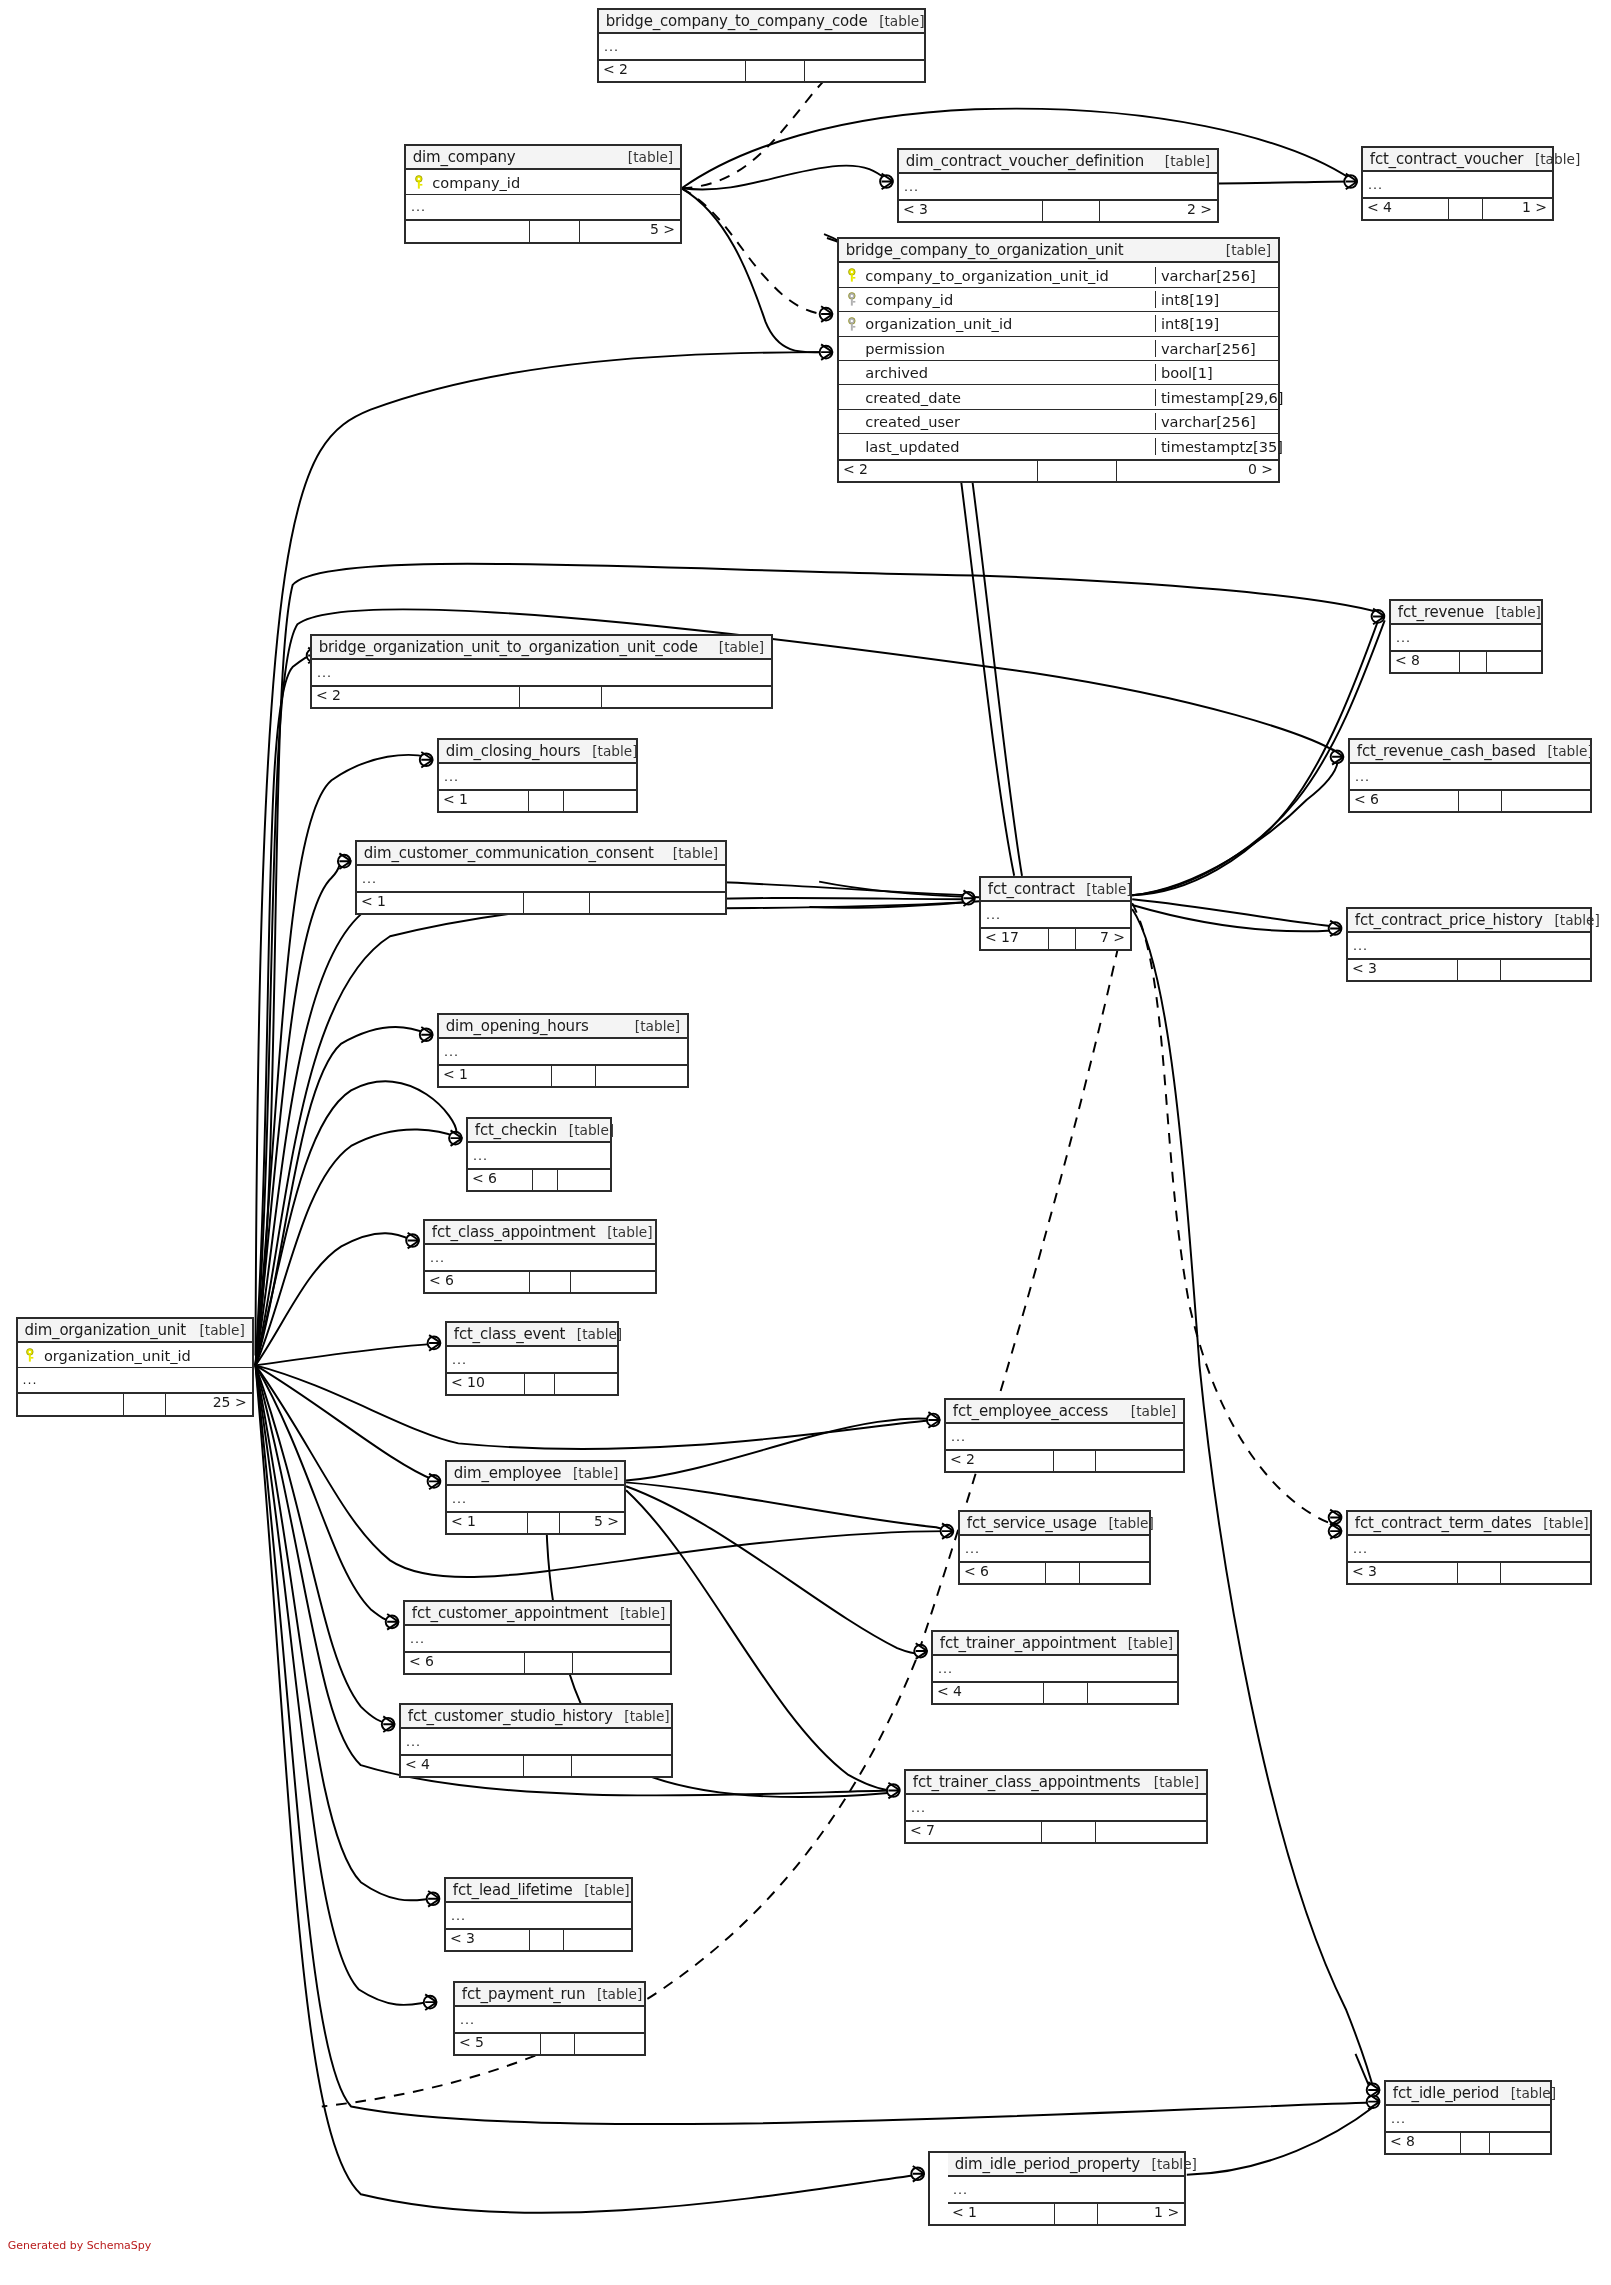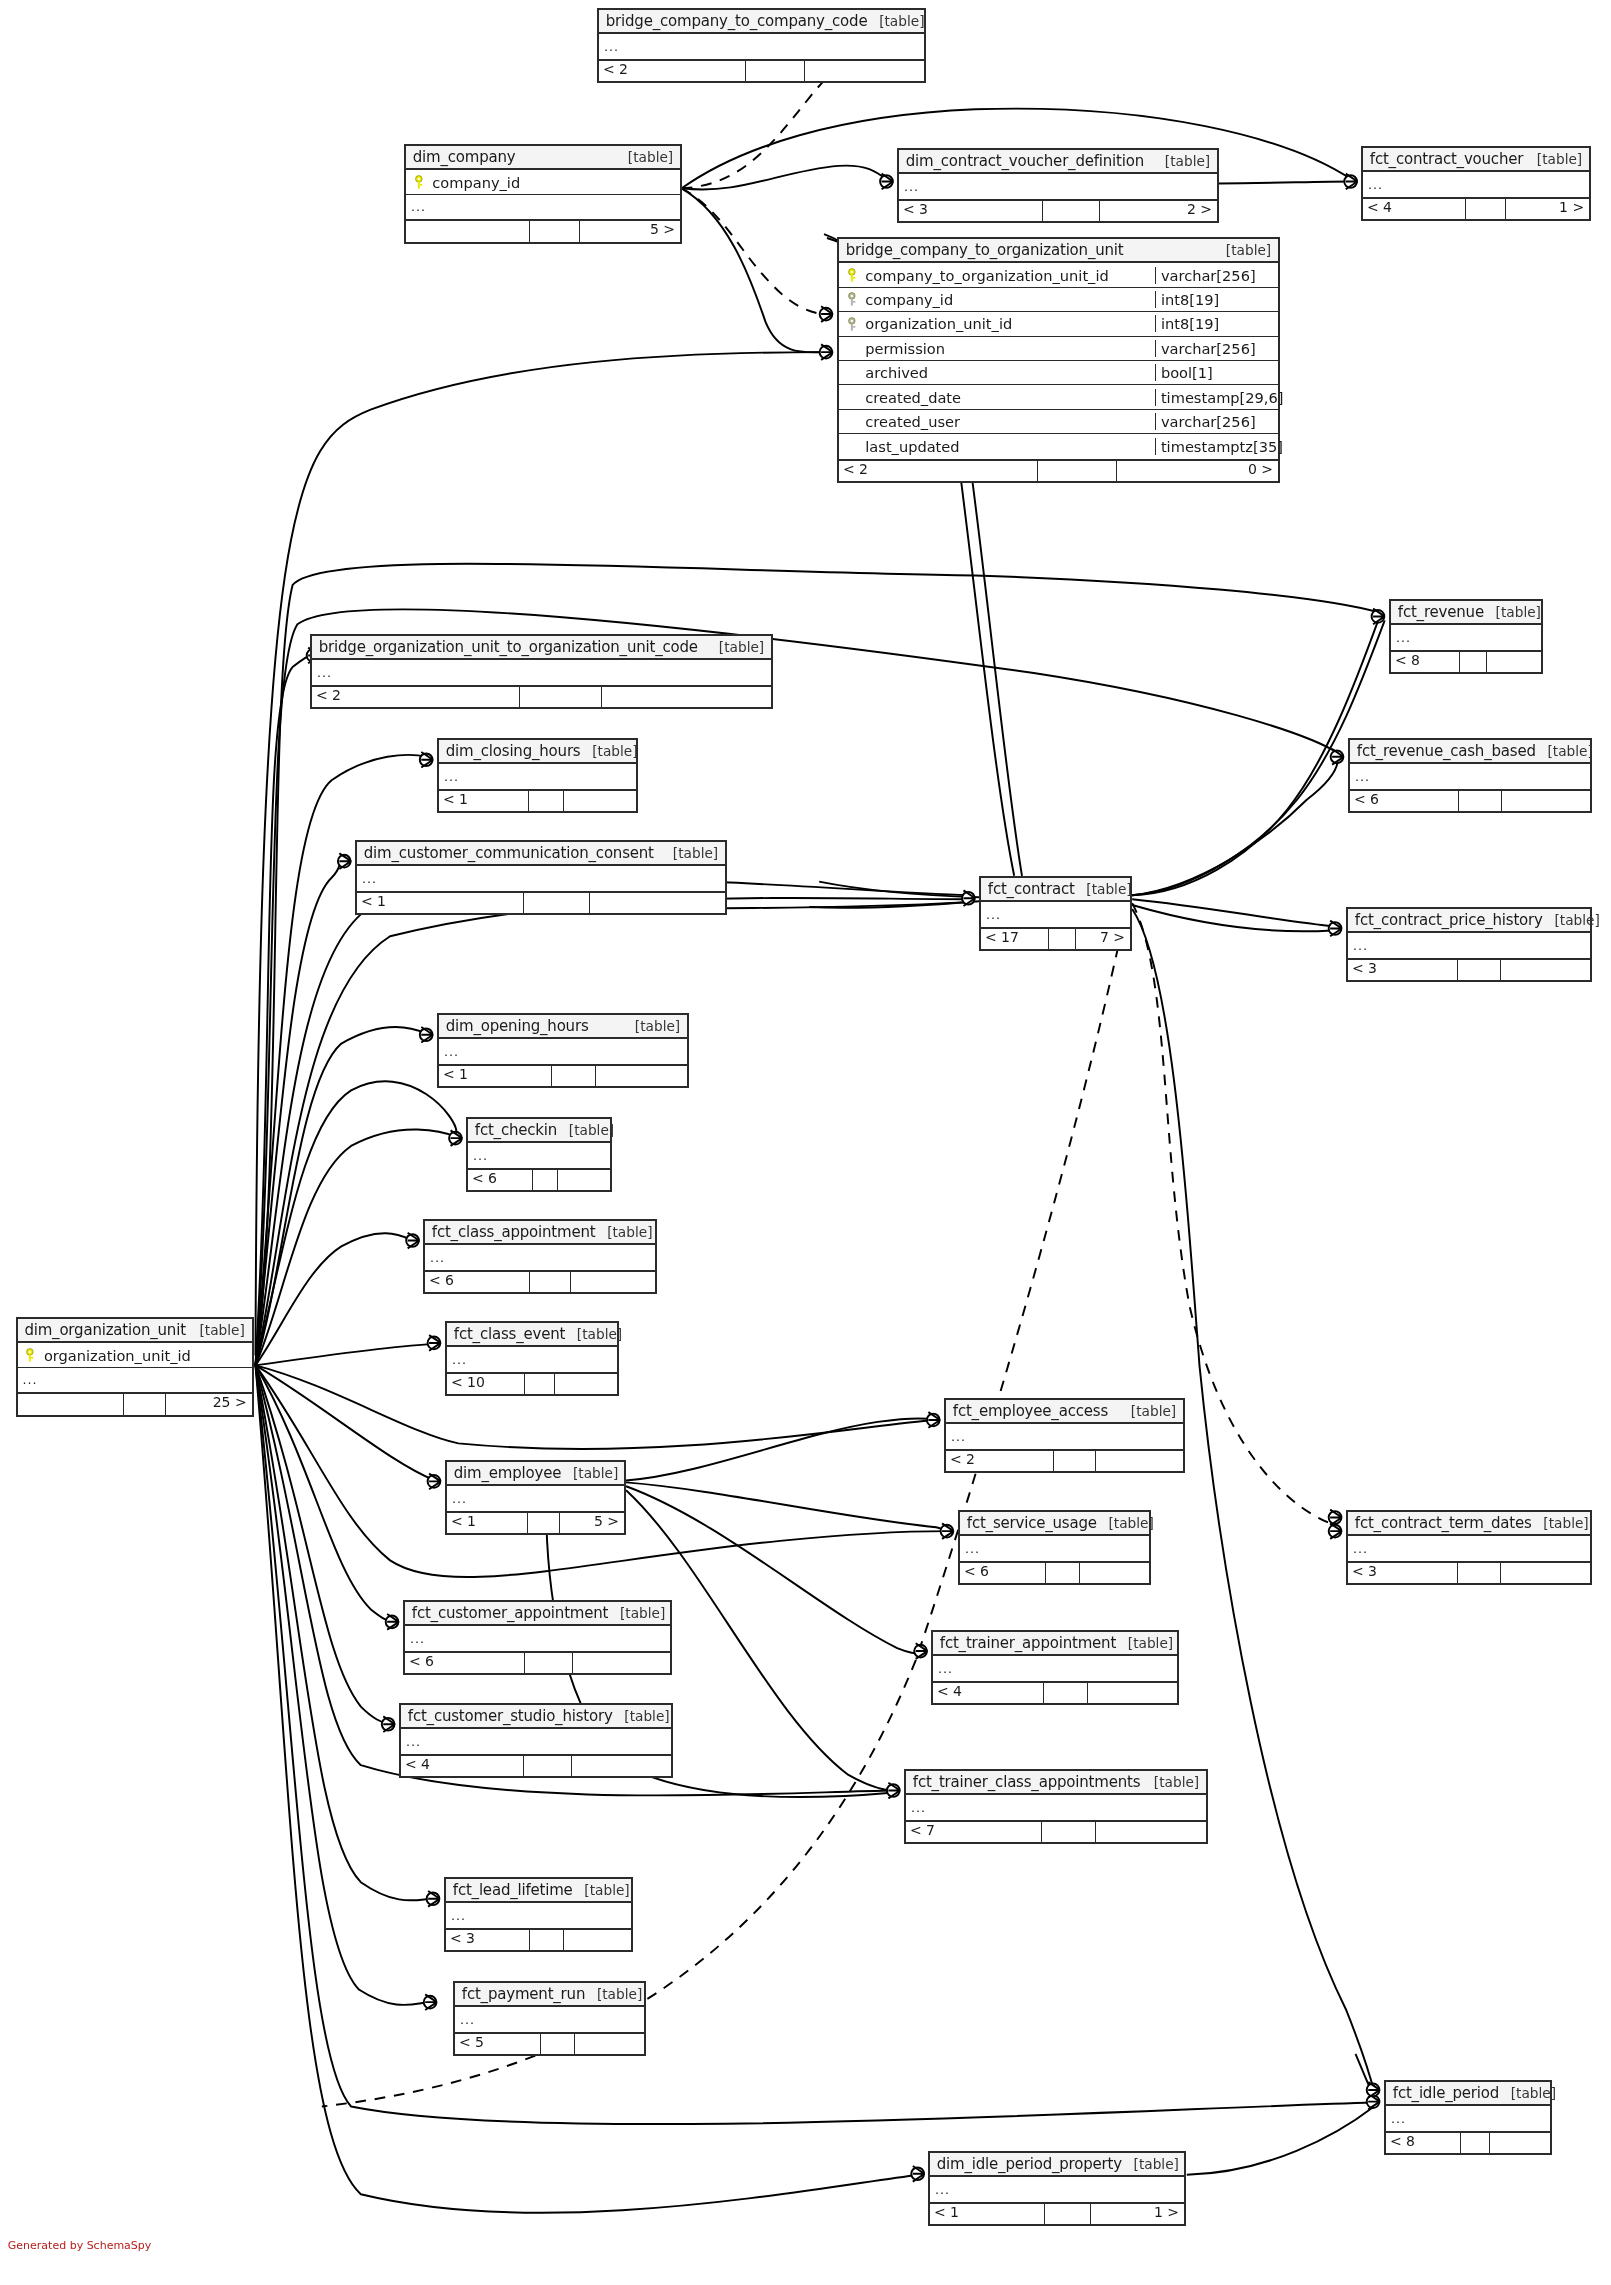--- a/index.html
+++ b/index.html
@@ -276,21 +276,21 @@
           <div class="row ell">
             <span class="colname">...</span>
           </div>
         </div>
         <div class="foot">
           <div class="fleft">&lt; 3</div>
           <div class="fmid"></div>
           <div class="fright">2 &gt;</div>
         </div>
       </div>
-      <div class="tbl" style="left: 1361px; top: 146px; width: 230px;">
+      <div class="tbl" style="left: 1361px; top: 146px; width: 193px;">
         <div class="hdr">
           <span class="tname">fct_contract_voucher</span>
           <span class="ttag">[table]</span>
         </div>
         <div class="rows">
           <div class="row ell">
             <span class="colname">...</span>
           </div>
         </div>
         <div class="foot">
@@ -737,21 +737,21 @@
           <div class="row ell">
             <span class="colname">...</span>
           </div>
         </div>
         <div class="foot">
           <div class="fleft">&lt; 8</div>
           <div class="fmid"></div>
           <div class="fright"></div>
         </div>
       </div>
-      <div class="tbl" style="left: 928px; top: 2151px; width: 258px;">
+      <div class="tbl" style="left: 928px; top: 2151px; width: 258px; padding-left: 18px;">
         <div class="hdr">
           <span class="tname">dim_idle_period_property</span>
           <span class="ttag">[table]</span>
         </div>
         <div class="rows">
           <div class="row ell">
             <span class="colname">...</span>
           </div>
         </div>
         <div class="foot">

